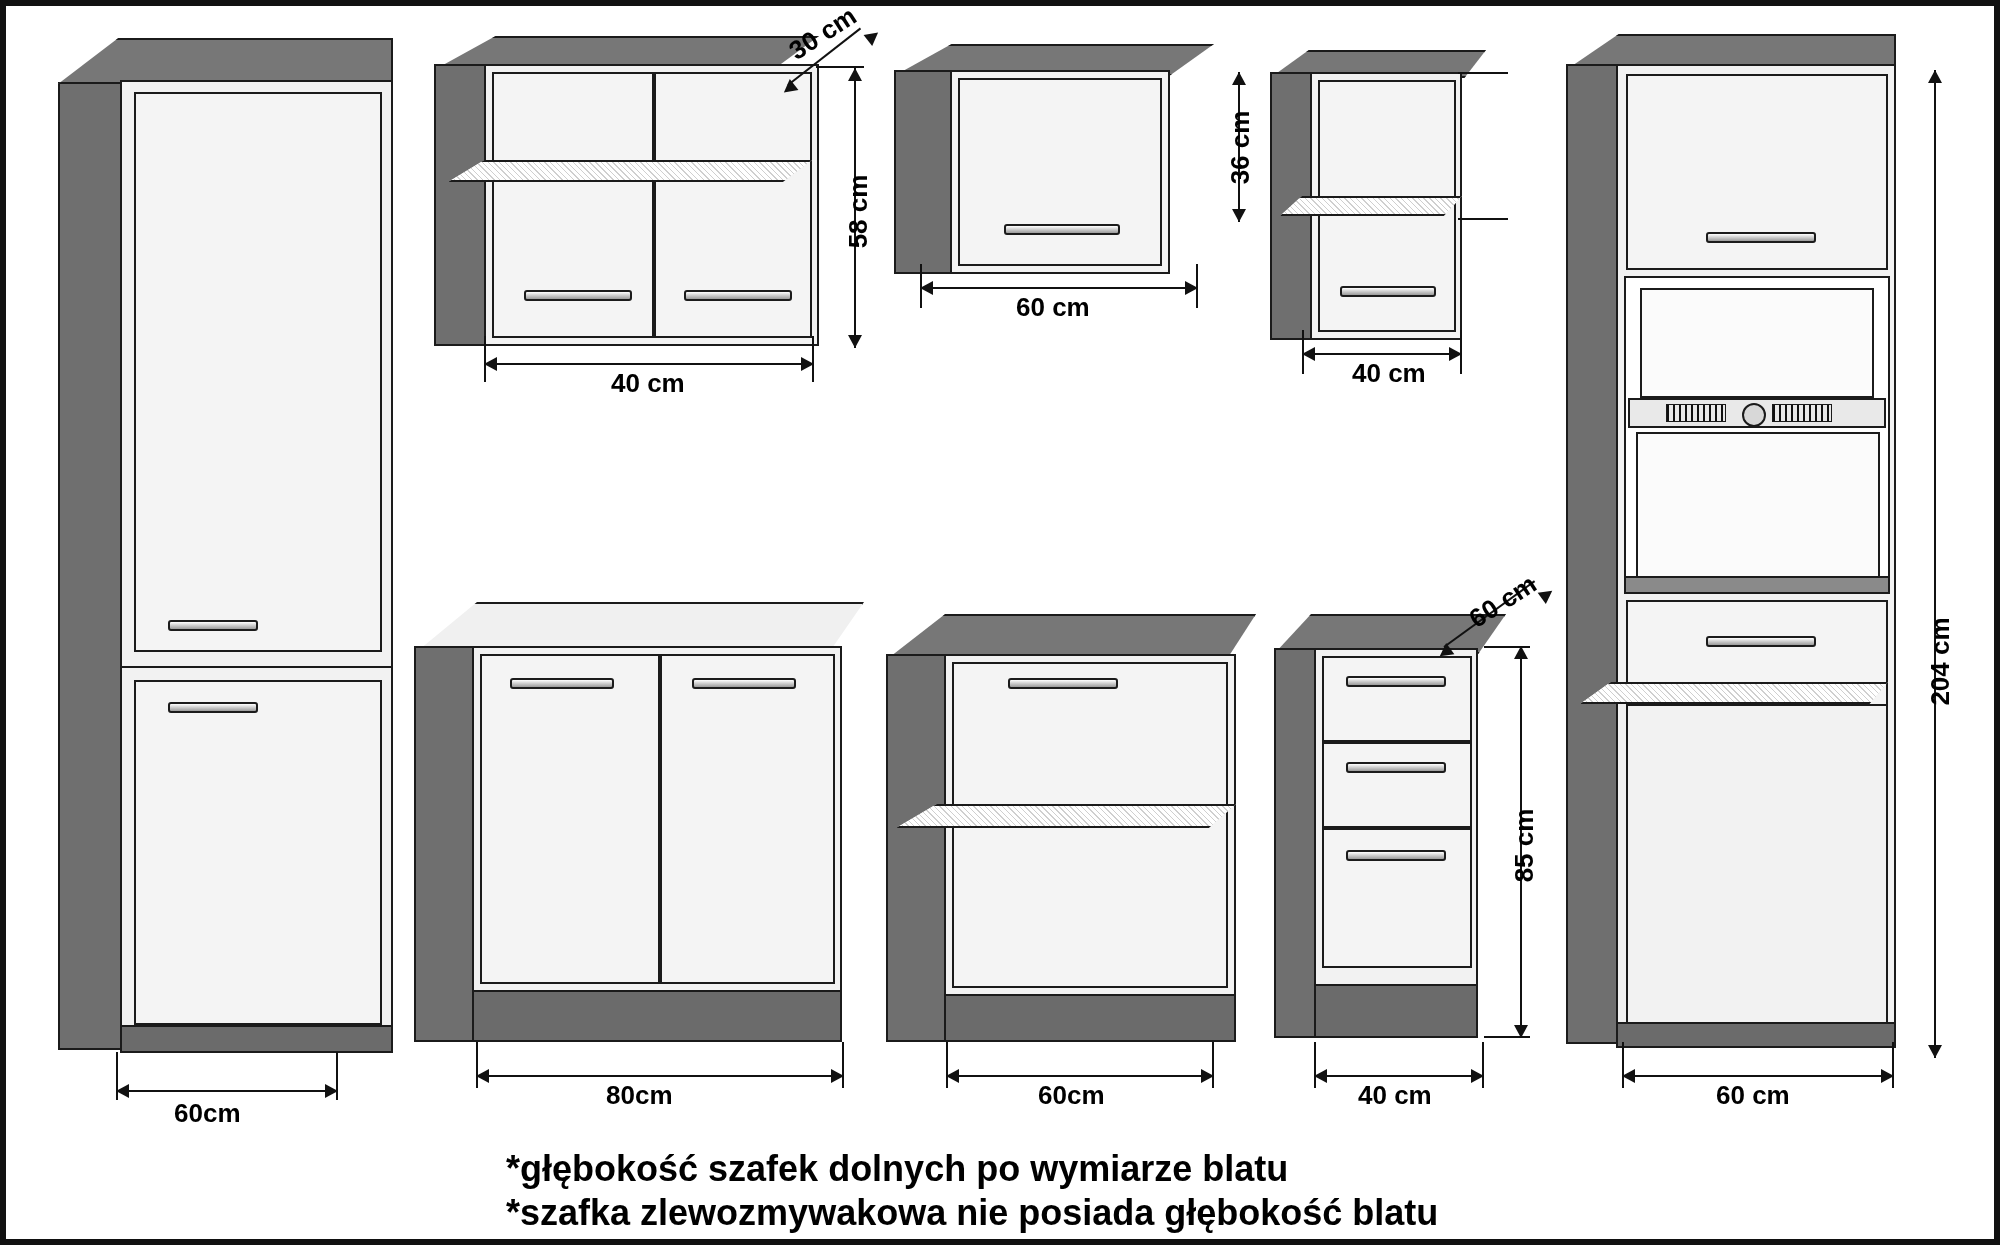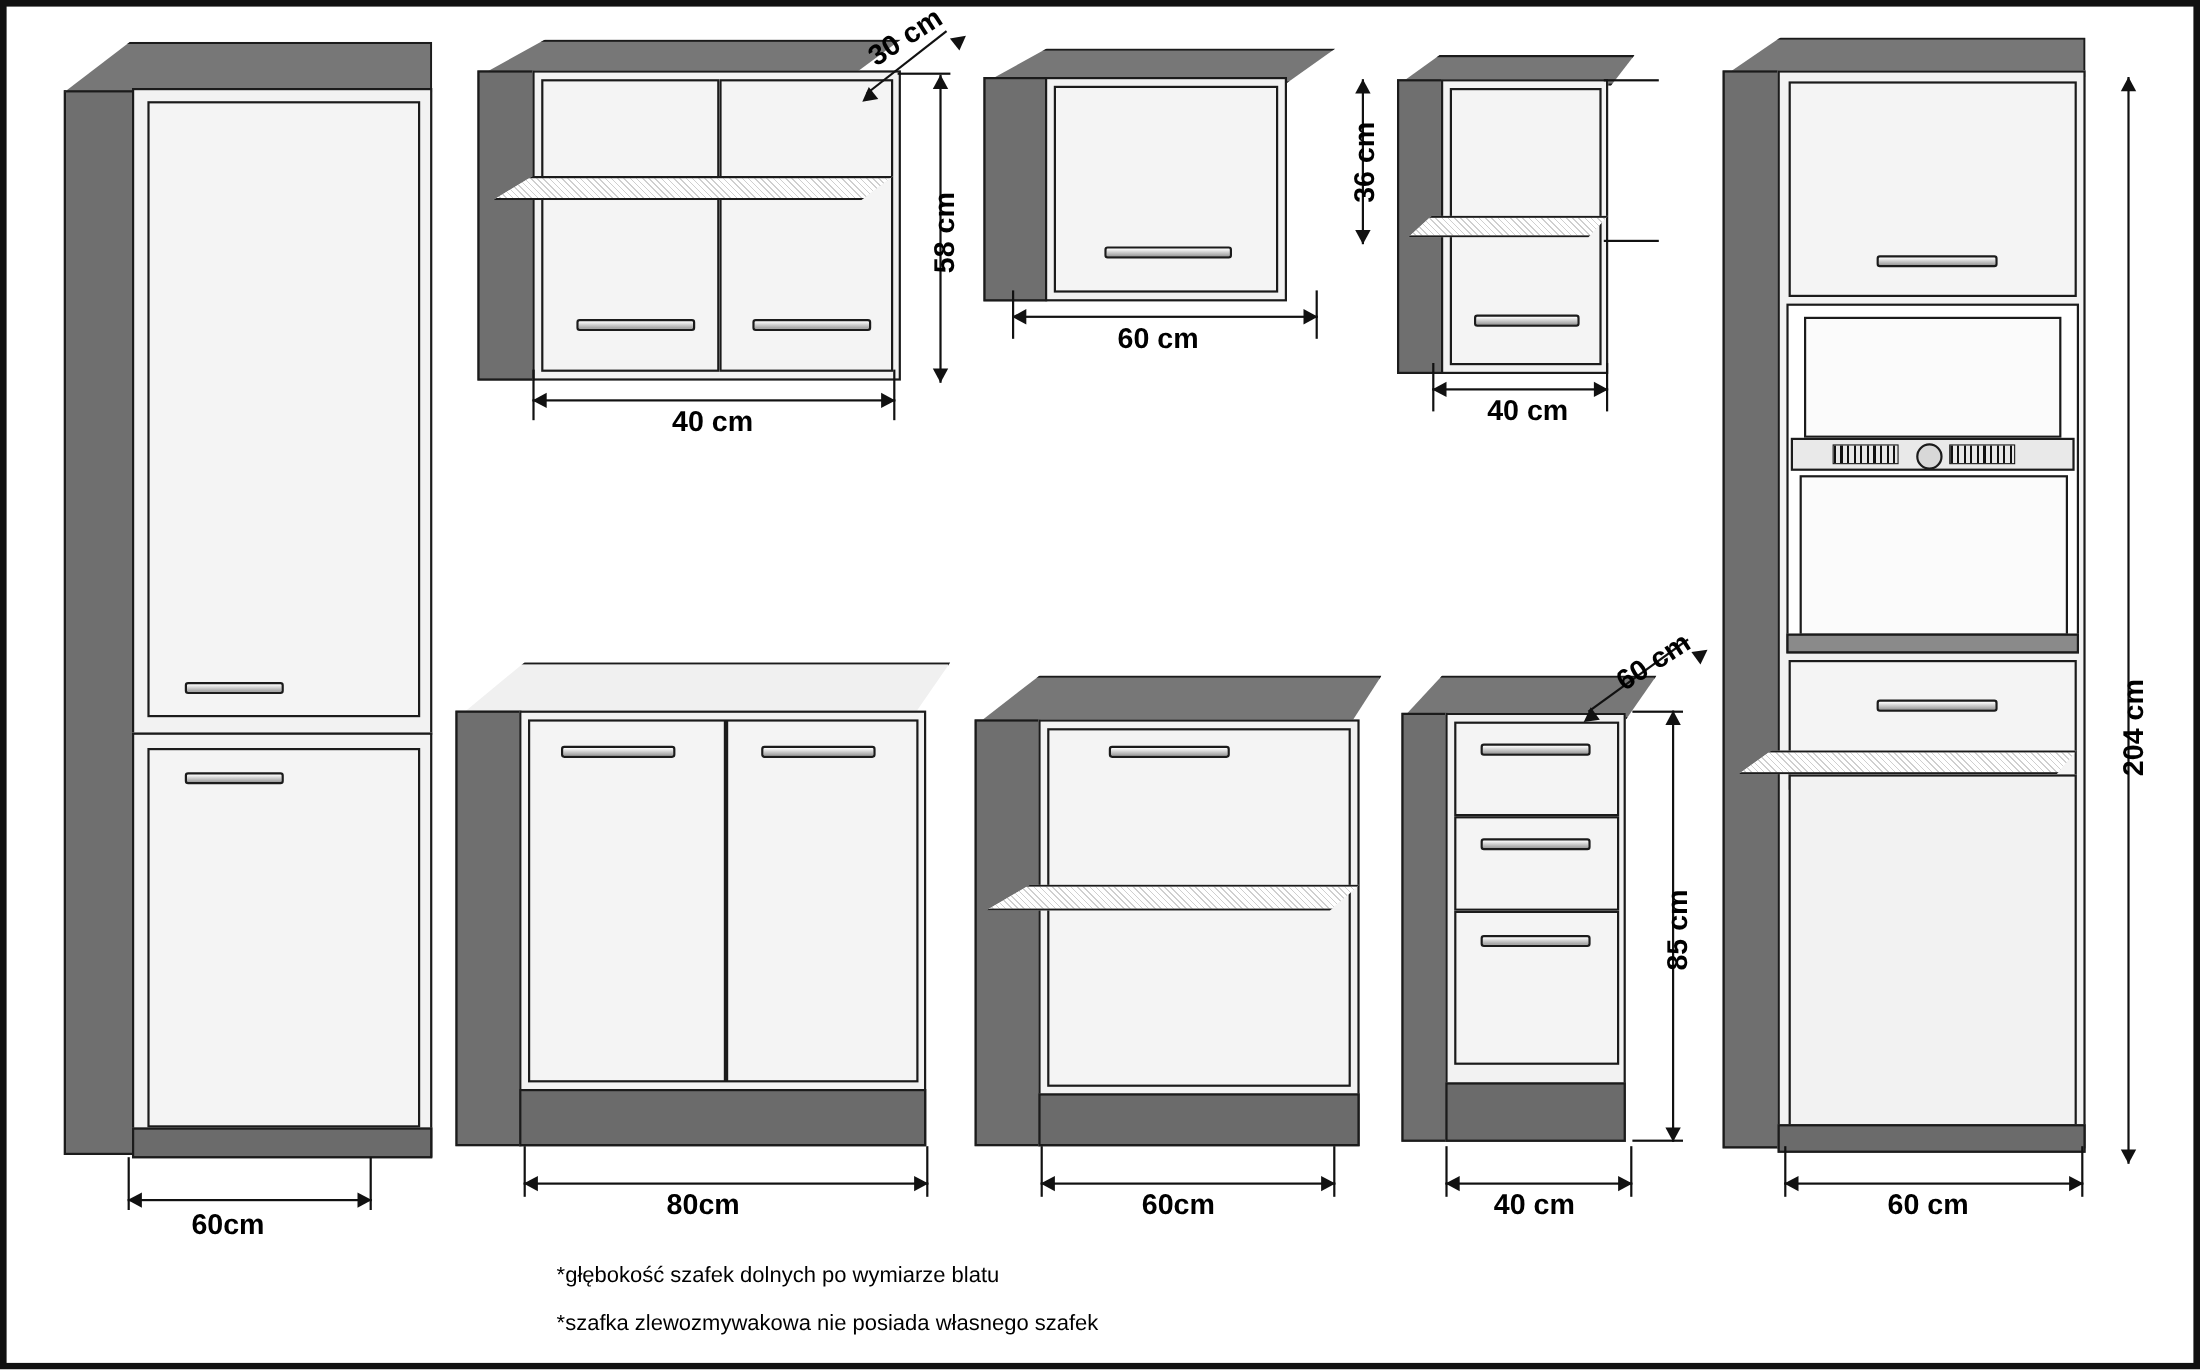--- a/index.html
+++ b/index.html
@@ -29,21 +29,21 @@
   .arw{position:absolute;width:0;height:0;}
   .arw-l{border-top:7px solid transparent;border-bottom:7px solid transparent;border-right:13px solid #111;}
   .arw-r{border-top:7px solid transparent;border-bottom:7px solid transparent;border-left:13px solid #111;}
   .arw-u{border-left:7px solid transparent;border-right:7px solid transparent;border-bottom:13px solid #111;}
   .arw-d{border-left:7px solid transparent;border-right:7px solid transparent;border-top:13px solid #111;}
   .ext{position:absolute;background:#111;width:2px;}
   .lbl{position:absolute;font-weight:bold;font-size:26px;color:#000;white-space:nowrap;}
   .rot90{transform:rotate(-90deg);}
   .rot45{transform:rotate(-33deg);}
 
-  .footnote{position:absolute;font-weight:normal;font-size:20px;color:#000;white-space:nowrap;}
+  .footnote{position:absolute;font-weight:bold;font-size:36px;color:#000;white-space:nowrap;}
 
   
   .oven-body{position:absolute;background:#ffffff;border:2px solid #1b1b1b;box-sizing:border-box;}
   .oven-glass{position:absolute;background:#fbfbfb;border:2px solid #1b1b1b;box-sizing:border-box;}
   .oven-ctrl{position:absolute;background:#e9e9e9;border:2px solid #1b1b1b;box-sizing:border-box;}
   .grill{position:absolute;background:repeating-linear-gradient(90deg,#111 0 2px,#e9e9e9 2px 6px);
          border:1px solid #1b1b1b;box-sizing:border-box;}
   .knob{position:absolute;border:2px solid #1b1b1b;border-radius:50%;background:#d8d8d8;}
 </style>
 </head>
@@ -263,15 +263,15 @@
   <div class="ext" style="left:1308px;top:1036px;height:46px;"></div>
   <div class="ext" style="left:1476px;top:1036px;height:46px;"></div>
   <div class="dim" style="left:1308px;top:1060px;width:170px;height:20px;">
     <div class="line hline" style="left:0;top:9px;width:170px;"></div>
     <div class="arw arw-l" style="left:0;top:3px;"></div>
     <div class="arw arw-r" style="left:157px;top:3px;"></div>
   </div>
   <div class="lbl" style="left:1352px;top:1074px;">40 cm</div>
 
   <div class="footnote" style="left:500px;top:1142px;">*głębokość szafek dolnych po wymiarze blatu</div>
-  <div class="footnote" style="left:500px;top:1186px;">*szafka zlewozmywakowa nie posiada własnego szafek</div>
+  <div class="footnote" style="left:500px;top:1186px;">*szafka zlewozmywakowa nie posiada głębokość blatu</div>
 
 </div>
 
 </body></html>

